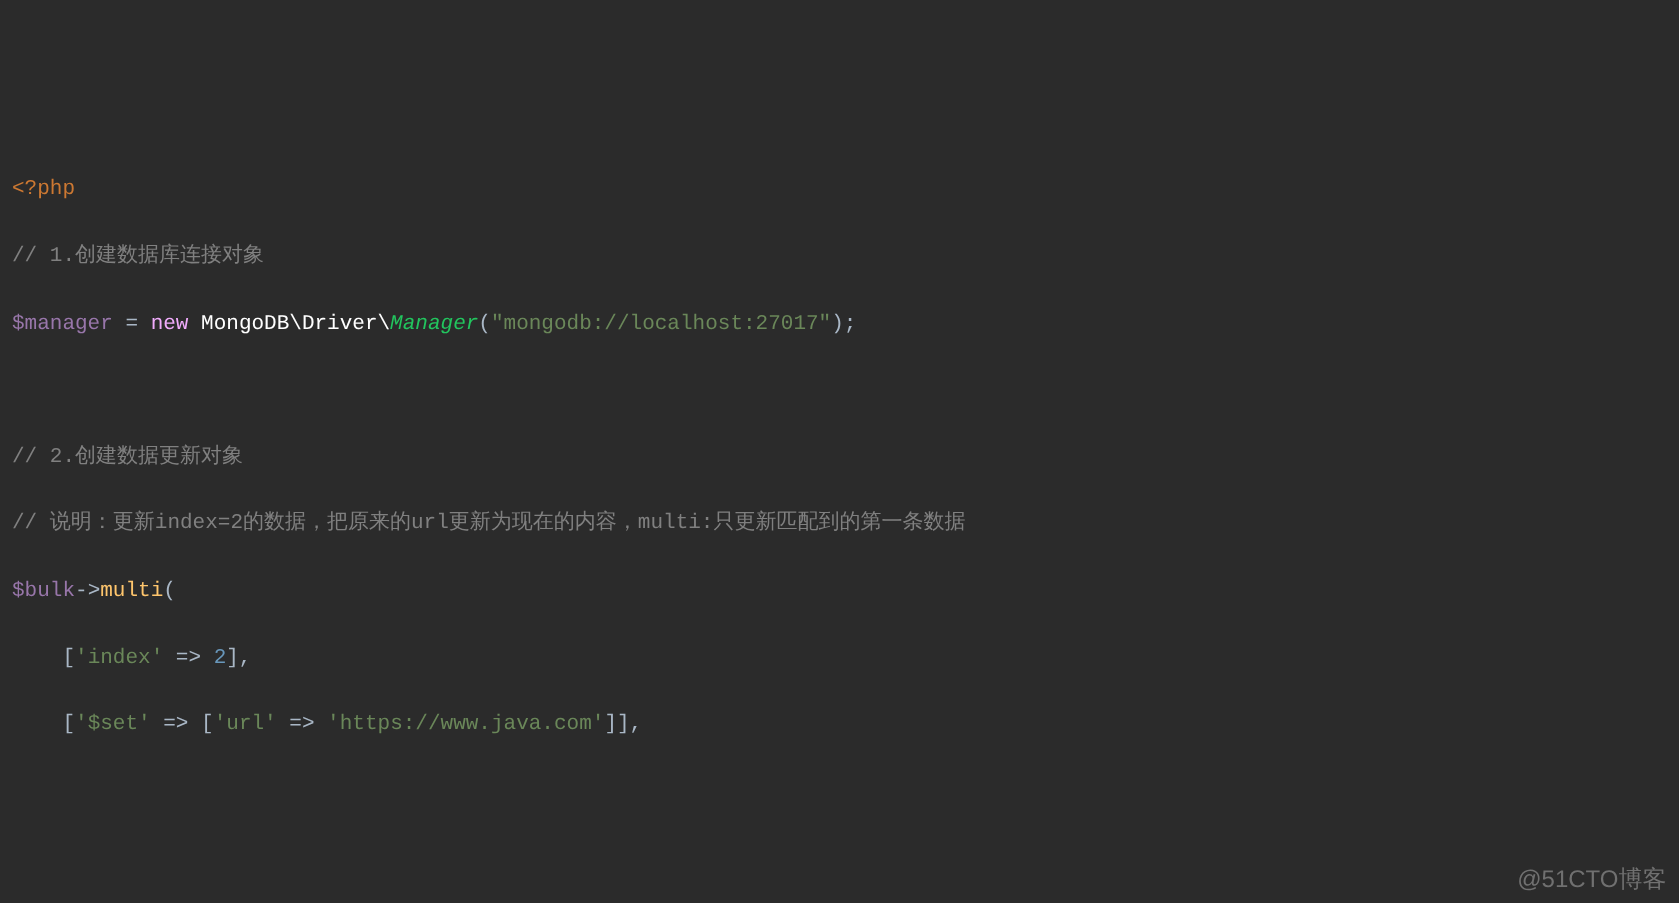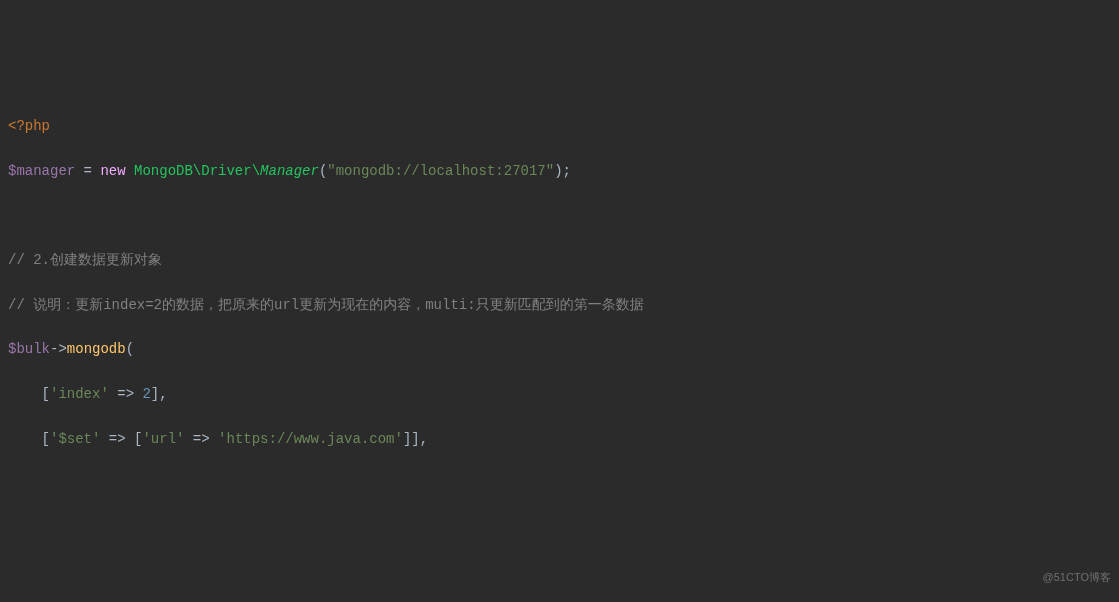--- a/index.html
+++ b/index.html
@@ -24,49 +24,50 @@
       position: relative;
     }
     .line {
       display: block;
     }
     .php-tag { color: #cc7832; }
     .comment { color: #808080; }
     .var { color: #9876aa; }
     .op { color: #a9b7c6; }
     .keyword { color: #f0abfc; }
-    .class-name { color: #22c55e; }
+    .class-name { color: #ffffff; }
     .class-italic { color: #22c55e; font-style: italic; }
     .string { color: #6a8759; }
     .number { color: #6897bb; }
     .bool { color: #cc7832; }
     .func { color: #ffc66d; }
     .punct { color: #a9b7c6; }
     .arrow { color: #a9b7c6; }
     .watermark {
       position: absolute;
       right: 8px;
-      bottom: 14px;
+      bottom: 4px;
       color: #707070;
-      font-size: 11px;
+      font-size: 16px;
       font-family: sans-serif;
     }
   </style>
 </head>
 <body>
 
 
 
 <div class="code-container">
 <span class="line"><span class="php-tag">&lt;?php</span></span>
+<span class="line"><span class="comment">// 1.创建数据库连接对象</span></span>
 <span class="line"><span class="var">$manager</span><span class="op"> = </span><span class="keyword">new </span><span class="class-name">MongoDB\Driver\</span><span class="class-italic">Manager</span><span class="punct">(</span><span class="string">"mongodb://localhost:27017"</span><span class="punct">);</span></span>
 <span class="line"> </span>
 <span class="line"><span class="comment">// 2.创建数据更新对象</span></span>
 <span class="line"><span class="comment">// 说明：更新index=2的数据，把原来的url更新为现在的内容，multi:只更新匹配到的第一条数据</span></span>
-<span class="line"><span class="var">$bulk</span><span class="arrow">-&gt;</span><span class="func">mongodb</span><span class="punct">(</span></span>
+<span class="line"><span class="var">$bulk</span><span class="arrow">-&gt;</span><span class="func">multi</span><span class="punct">(</span></span>
 <span class="line"><span>    </span><span class="punct">[</span><span class="string">'index'</span><span class="op"> =&gt; </span><span class="number">2</span><span class="punct">],</span></span>
 <span class="line"><span>    </span><span class="punct">[</span><span class="string">'$set'</span><span class="op"> =&gt; </span><span class="punct">[</span><span class="string">'url'</span><span class="op"> =&gt; </span><span class="string">'https://www.java.com'</span><span class="punct">]],</span></span>
 
 
 
 
 
 
 
 

